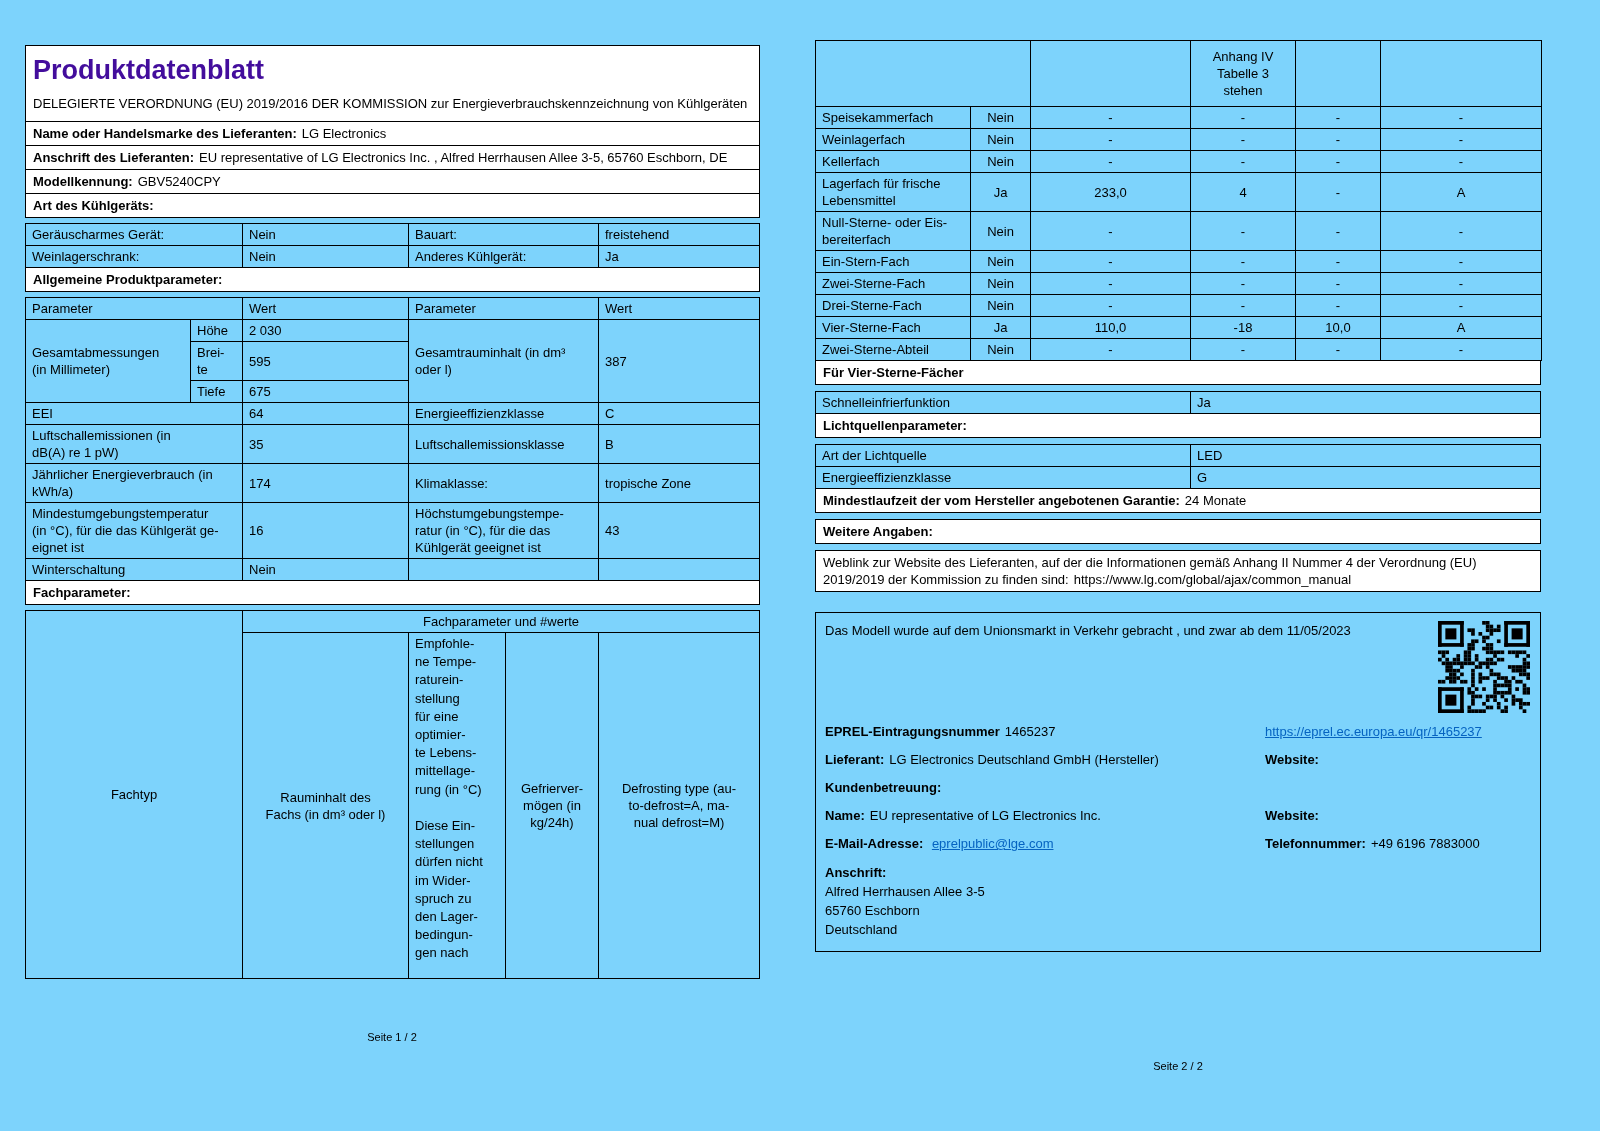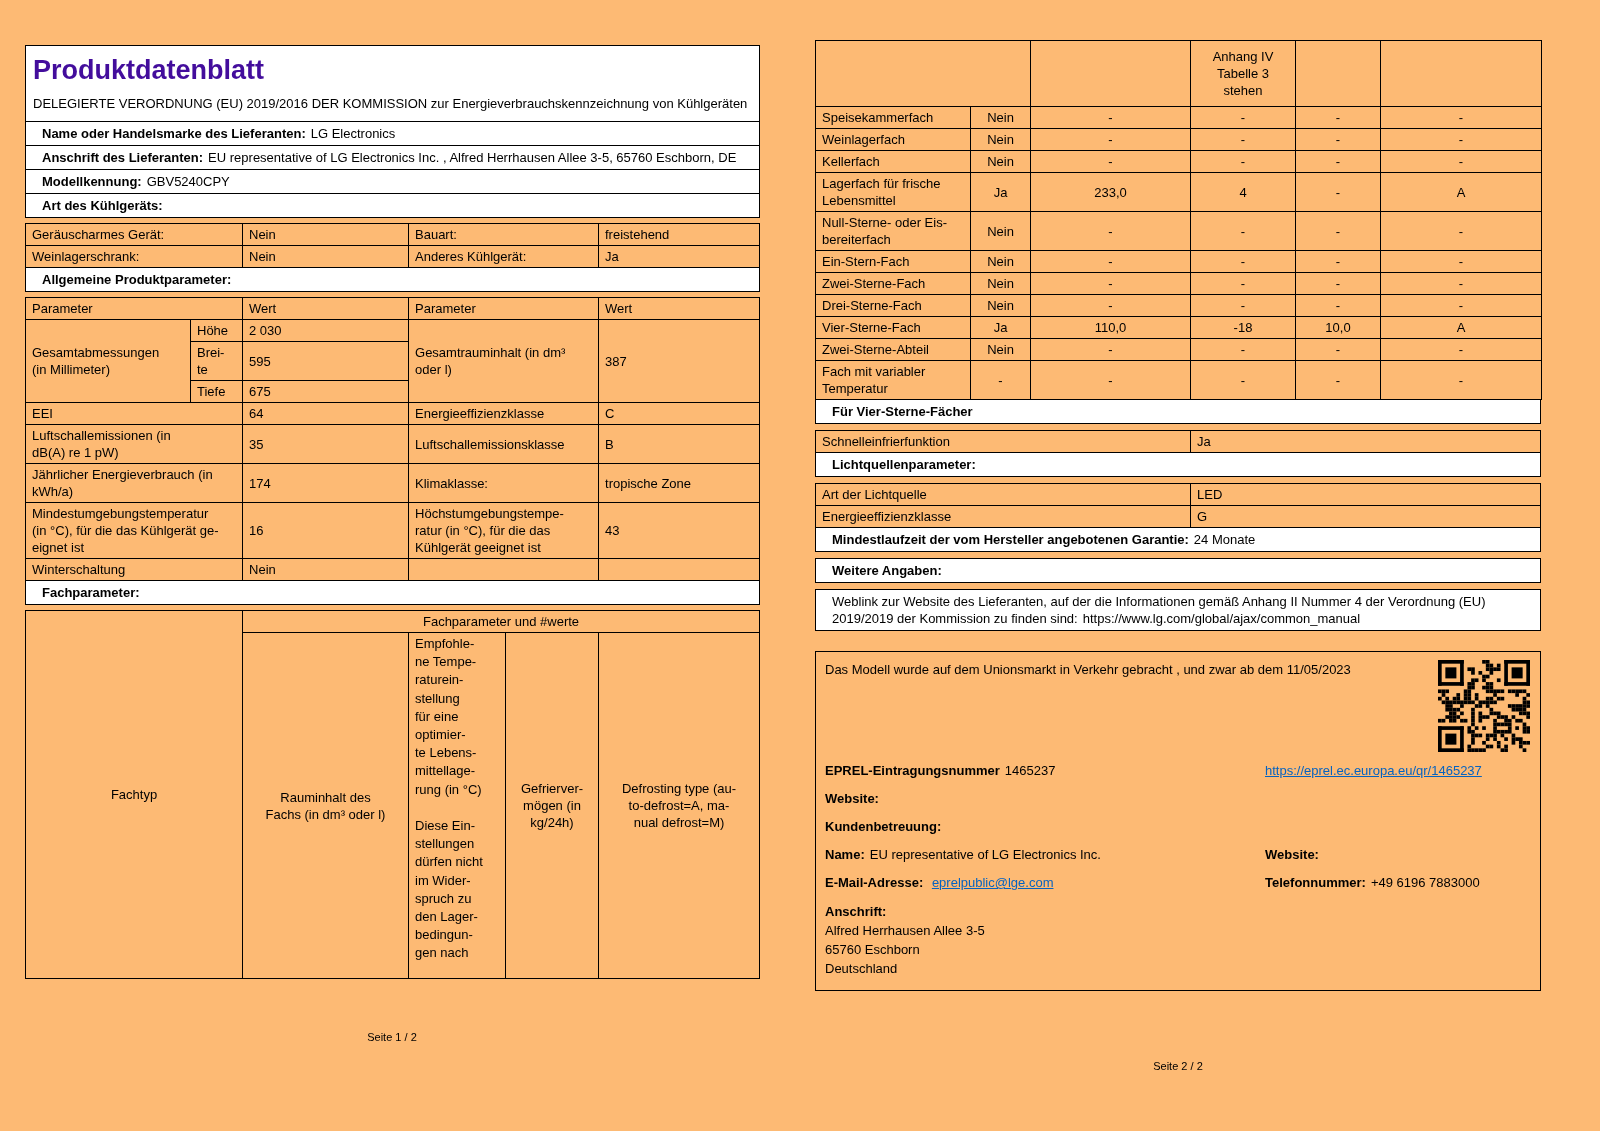--- a/index.html
+++ b/index.html
@@ -2,26 +2,26 @@
 <html><head>
 <meta charset="utf-8">
 <style>
   * { box-sizing: border-box; }
   html, body { margin: 0; padding: 0; }
   body {
     width: 1600px; height: 1131px; background: #ffffff;
     font-family: "Liberation Sans", "DejaVu Sans", sans-serif;
     font-size: 13px; color: #000;
   }
-  .canvas { position: relative; width: 1600px; height: 1131px; background: #fdba74; overflow: hidden; }
+  .canvas { position: relative; width: 1600px; height: 1131px; background: #7dd3fc; overflow: hidden; }
   .page { position: absolute; }
   #page1 { left: 25px; top: 45px; width: 735px; }
   #page2 { left: 815px; top: 40px; width: 726px; }
 
-  .box { border: 1px solid #000; padding: 3px 16px; line-height: 17px; background: #fff; }
+  .box { border: 1px solid #000; padding: 3px 7px; line-height: 17px; background: #fff; }
   .mt { margin-top: -1px; }
   .gap5 { height: 5px; } .gap6 { height: 6px; } .gap20 { height: 20px; }
   .bold { font-weight: bold; }
   .val { margin-left: 5px; }
 
   table { border-collapse: collapse; table-layout: fixed; width: 100%; }
   td { border: 1px solid #000; padding: 2px 6px; line-height: 17px; vertical-align: middle;
        white-space: pre-line; overflow: hidden; }
   .c { text-align: center; }
   .top { vertical-align: top; }
@@ -318,29 +318,20 @@
           <td>Vier-Sterne-Fach</td>
           <td class="c">Ja</td>
           <td class="c">110,0</td>
           <td class="c">-18</td>
           <td class="c">10,0</td>
           <td class="c">A</td>
         </tr>
         <tr>
           <td>Zwei-Sterne-Abteil</td>
           <td class="c">Nein</td>
-          <td class="c">-</td>
-          <td class="c">-</td>
-          <td class="c">-</td>
-          <td class="c">-</td>
-        </tr>
-        <tr>
-          <td>Fach mit variabler
-Temperatur</td>
-          <td class="c">-</td>
           <td class="c">-</td>
           <td class="c">-</td>
           <td class="c">-</td>
           <td class="c">-</td>
         </tr>
       </tbody>
     </table>
 
     <div class="box mt bold">Für Vier-Sterne-Fächer</div>
 
@@ -621,20 +612,23 @@
         <div class="irow">
           <div class="ileft">
             <span class="bold">EPREL-Eintragungsnummer</span><span class="val">1465237</span>
           </div>
           <div class="iright">
             <a class="link" style="color: rgb(5, 99, 193); text-align: center;">https://eprel.ec.europa.eu/qr/1465237</a>
           </div>
         </div>
 
         <div class="irow">
+          <div class="ileft">
+            <span class="bold">Lieferant:</span><span class="val">LG Electronics Deutschland GmbH (Hersteller)</span>
+          </div>
           <div class="iright">
             <span class="bold">Website:</span>
           </div>
         </div>
 
         <div class="irow">
           <div class="ileft">
             <span class="bold">Kundenbetreuung:</span>
           </div>
         </div>

